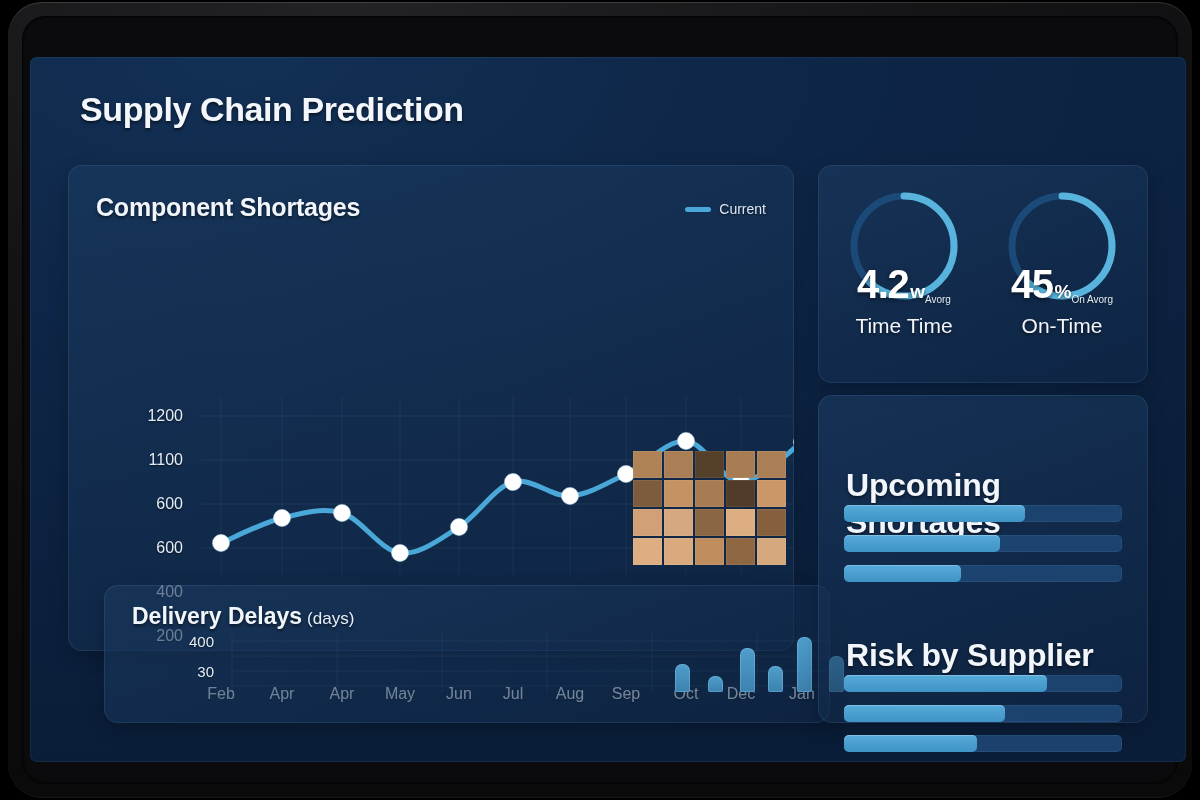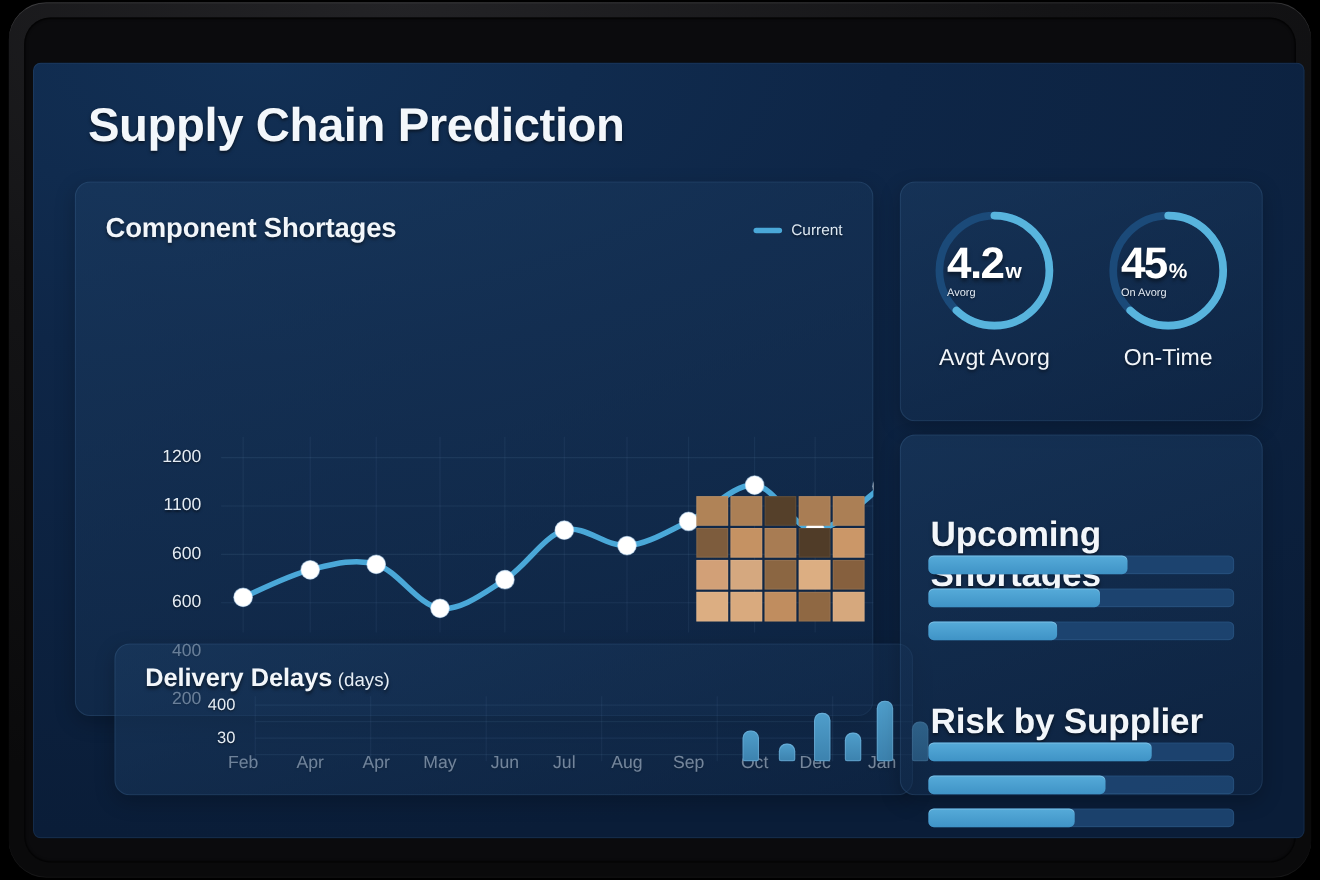--- a/index.html
+++ b/index.html
@@ -53,21 +53,21 @@
     background:
       radial-gradient(130% 100% at 18% 0%, #123055 0%, #0e2647 38%, #0a1d38 100%);
     box-shadow: inset 0 0 0 1px rgba(120,170,220,0.10);
   }
 
   
   #page-title {
     position: absolute;
     left: 50px;
     top: 33px;
-    font-size: 43px;
+    font-size: 34px;
     font-weight: 700;
     letter-spacing: -0.4px;
     color: #f3f7fb;
     text-shadow: 0 2px 3px rgba(0,0,0,0.55);
   }
 
   
   .card {
     position: absolute;
     border-radius: 14px;
@@ -178,25 +178,25 @@
   .gauge-ring {
     position: relative;
     width: 118px;
     height: 118px;
     margin: 0 auto;
   }
   .gauge-ring svg { display: block; }
 
   .gauge-center {
     position: absolute;
-    left: 16px; top: 0;
+    left: 0; top: 0;
     width: 118px; height: 118px;
     display: flex;
-    flex-direction: column;
-    align-items: flex-start;
+    flex-direction: row;
+    align-items: flex-end;
     justify-content: center;
   }
   .gauge-valrow {
     display: flex;
     align-items: baseline;
     justify-content: center;
     margin-bottom: 1px;
   }
   .gauge-value {
     font-size: 40px;
@@ -405,21 +405,21 @@
             <circle cx="59" cy="59" r="50" fill="none" stroke-width="7" stroke-linecap="round" transform="rotate(-90 59 59)" class="g-arc" stroke="#58b4dd" stroke-dasharray="194.7787445225672 119.38052083641213"></circle>
           </svg>
           <div class="gauge-center">
             <div class="gauge-valrow">
               <span class="gauge-value">4.2</span>
               <span class="gauge-unit">w</span>
             </div>
             <div class="gauge-sub">Avorg</div>
           </div>
         </div>
-        <div class="gauge-caption">Avgt Avorg</div>
+        <div class="gauge-caption">Time Time</div>
       </div>
 
       <div class="gauge-wrap" id="gauge-1">
         <div class="gauge-ring">
           <svg width="118" height="118" viewBox="0 0 118 118">
             <circle cx="59" cy="59" r="50" fill="none" stroke-width="7" class="g-track" stroke="#1b4a79"></circle>
             <circle cx="59" cy="59" r="50" fill="none" stroke-width="7" stroke-linecap="round" transform="rotate(-90 59 59)" class="g-arc" stroke="#58b4dd" stroke-dasharray="194.7787445225672 119.38052083641213"></circle>
           </svg>
           <div class="gauge-center">
             <div class="gauge-valrow">

